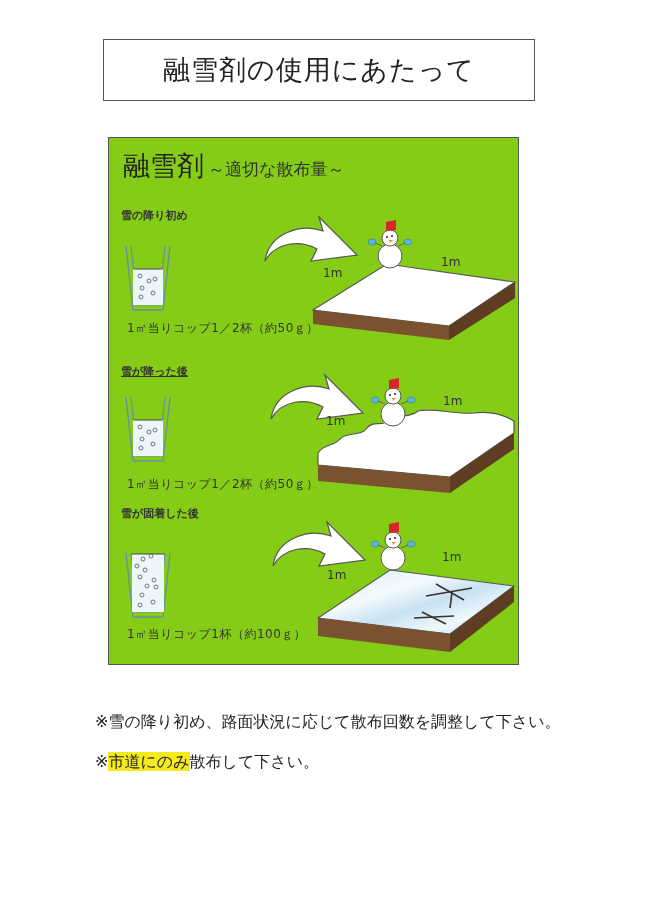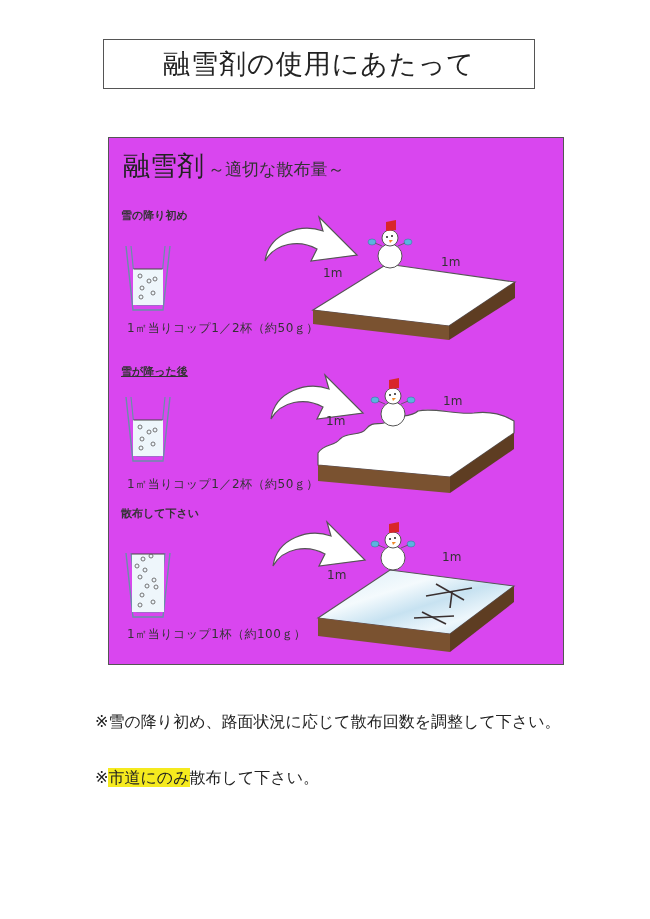--- a/index.html
+++ b/index.html
@@ -1,24 +1,24 @@
 <!DOCTYPE html>
 <html><head>
   <meta charset="utf-8">
   <style>
     html, body { margin: 0; padding: 0; background: #ffffff; }
     body { width: 650px; height: 919px; position: relative; overflow: hidden;
            font-family: "DejaVu Sans", "Liberation Sans", sans-serif; color: #222; }
-    .title-box { position: absolute; left: 103px; top: 39px; width: 432px; height: 50px;
+    .title-box { position: absolute; left: 103px; top: 39px; width: 432px; height: 62px;
                  border: 1.5px solid #555; box-sizing: border-box;
                  display: flex; align-items: center; justify-content: center; }
     .title-box span { font-size: 27px; letter-spacing: 1px; color: #222; }
 
-    .figure { position: absolute; left: 108px; top: 137px; width: 456px; height: 528px;
-              border: 1.5px solid #555; box-sizing: border-box; background: #d946ef; }
+    .figure { position: absolute; left: 108px; top: 137px; width: 411px; height: 528px;
+              border: 1.5px solid #555; box-sizing: border-box; background: #84cc16; }
     .fig-title { position: absolute; left: 14px; top: 10px; white-space: nowrap; }
     .fig-title .main { font-size: 27px; color: #222; }
     .fig-title .sub { font-size: 17px; color: #333; margin-left: 4px; }
 
     .stage-label { position: absolute; left: 12px; font-size: 11px; font-weight: bold; color: #333; }
     .caption { position: absolute; left: 18px; font-size: 12px; color: #333; letter-spacing: 0.5px; white-space: nowrap; }
     .dim { position: absolute; font-size: 12px; color: #333; }
 
     svg { position: absolute; overflow: visible; }
 
@@ -114,21 +114,21 @@
     <polygon points="22,4 32,2 32,12 22,13" fill="#d9262a"></polygon>
     <circle cx="23" cy="19" r="1" fill="#222"></circle>
       <circle cx="28" cy="18" r="1" fill="#222"></circle>
     <polygon points="25,22 29,22 26,25" fill="#f08a2a"></polygon>
     <ellipse cx="8" cy="24" rx="4" ry="3" fill="#5ab4e0" stroke="#3a7aa0" stroke-width="0.6"></ellipse>
     <ellipse cx="44" cy="24" rx="4" ry="3" fill="#5ab4e0" stroke="#3a7aa0" stroke-width="0.6"></ellipse>
     <line x1="11" y1="25" x2="18" y2="28" stroke="#555" stroke-width="0.8"></line>
     <line x1="41" y1="25" x2="34" y2="28" stroke="#555" stroke-width="0.8"></line>
   </svg>
 
-  <div class="stage-label" style="top:368px;">散布して下さい</div>
+  <div class="stage-label" style="top:368px;">雪が固着した後</div>
   <svg style="left:14px; top:412px;" width="50" height="70" viewBox="0 0 50 70">
     <path d="M3 3 L10 67 L40 67 L47 3" fill="none" stroke="#6a8fa8" stroke-width="1.4"></path>
     <path d="M8 3 L14 62 L36 62 L42 3" fill="none" stroke="#6a8fa8" stroke-width="1.2"></path>
     <rect x="9" y="4" width="32" height="58" fill="#eef6fb"></rect>
     <line x1="8.5" y1="4" x2="41.5" y2="4" stroke="#444" stroke-width="1"></line>
     <g fill="none" stroke="#666" stroke-width="0.9">
       <circle cx="20" cy="9" r="2"></circle>
         <circle cx="28" cy="6" r="2"></circle>
         <circle cx="14" cy="16" r="2"></circle>
       <circle cx="22" cy="20" r="2"></circle>
@@ -181,15 +181,15 @@
     <ellipse cx="8" cy="24" rx="4" ry="3" fill="#5ab4e0" stroke="#3a7aa0" stroke-width="0.6"></ellipse>
     <ellipse cx="44" cy="24" rx="4" ry="3" fill="#5ab4e0" stroke="#3a7aa0" stroke-width="0.6"></ellipse>
     <line x1="11" y1="25" x2="18" y2="28" stroke="#555" stroke-width="0.8"></line>
     <line x1="41" y1="25" x2="34" y2="28" stroke="#555" stroke-width="0.8"></line>
   </svg>
 </div>
 
 <div class="note" style="top:712px;">
   <span>※</span><span>雪の降り初め、路面状況に応じて散布回数を調整して下さい。</span>
 </div>
-<div class="note" style="top:768px;">
+<div class="note" style="top:752px;">
   <span>※</span><span class="hl">市道にのみ</span><span>散布して下さい。</span>
 </div>
 
 </body></html>

